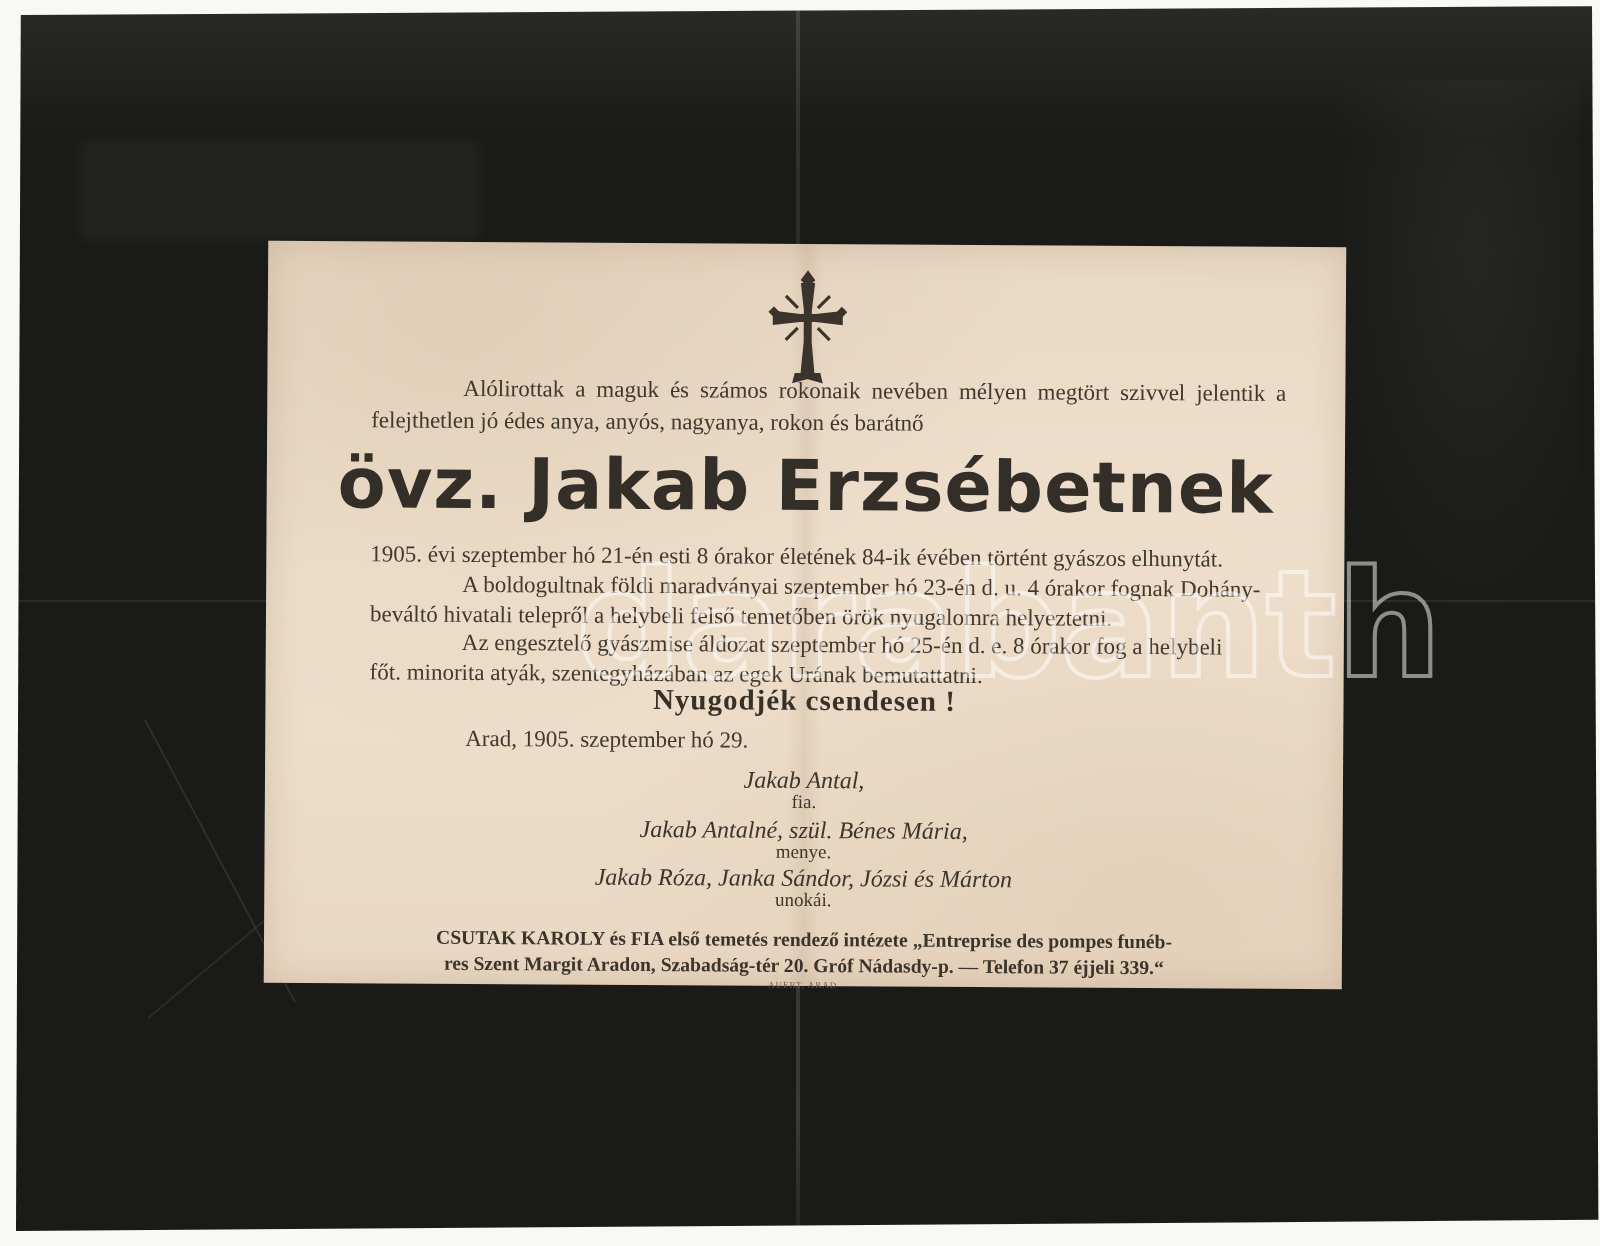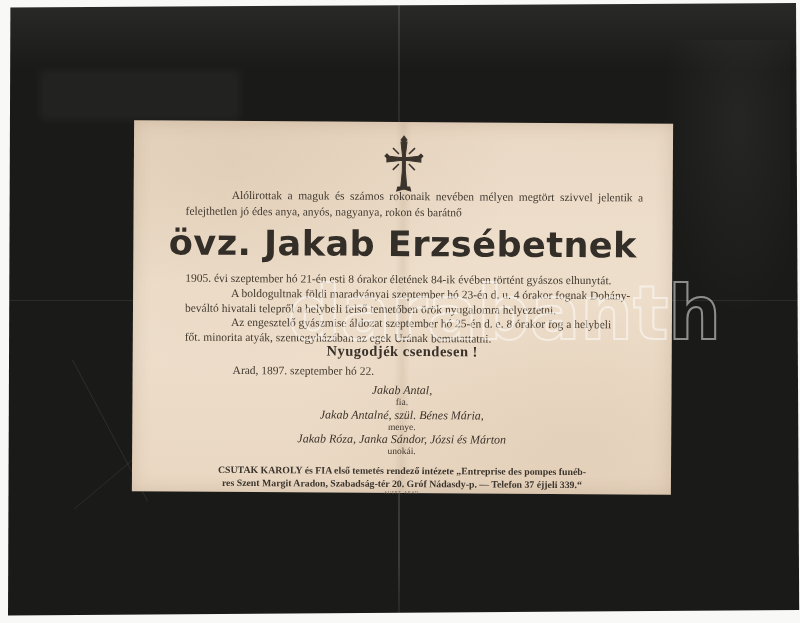--- a/index.html
+++ b/index.html
@@ -142,21 +142,21 @@
   <div class="body-block">
     <div>1905. évi szeptember hó 21-én esti 8 órakor életének 84-ik évében történt gyászos elhunytát.</div>
     <div class="ind">A boldogultnak földi maradványai szeptember hó 23-én d. u. 4 órakor fognak Dohány-</div>
     <div>beváltó hivatali telepről a helybeli felső temetőben örök nyugalomra helyeztetni.</div>
     <div class="ind">Az engesztelő gyászmise áldozat szeptember hó 25-én d. e. 8 órakor fog a  helybeli</div>
     <div>főt. minorita atyák, szentegyházában az egek Urának bemutattatni.</div>
   </div>
 
   <div class="rest">Nyugodjék csendesen !</div>
 
-  <div class="dateline">Arad, 1897. szeptember hó 22.</div>
+  <div class="dateline">Arad, 1905. szeptember hó 29.</div>
 
   <div class="mourners">
     <div class="name">Jakab Antal,</div>
     <div class="rel">fia.</div>
     <div class="name">Jakab Antalné, szül. Bénes Mária,</div>
     <div class="rel">menye.</div>
     <div class="name">Jakab Róza, Janka  Sándor, Józsi és Márton</div>
     <div class="rel">unokái.</div>
   </div>
 

